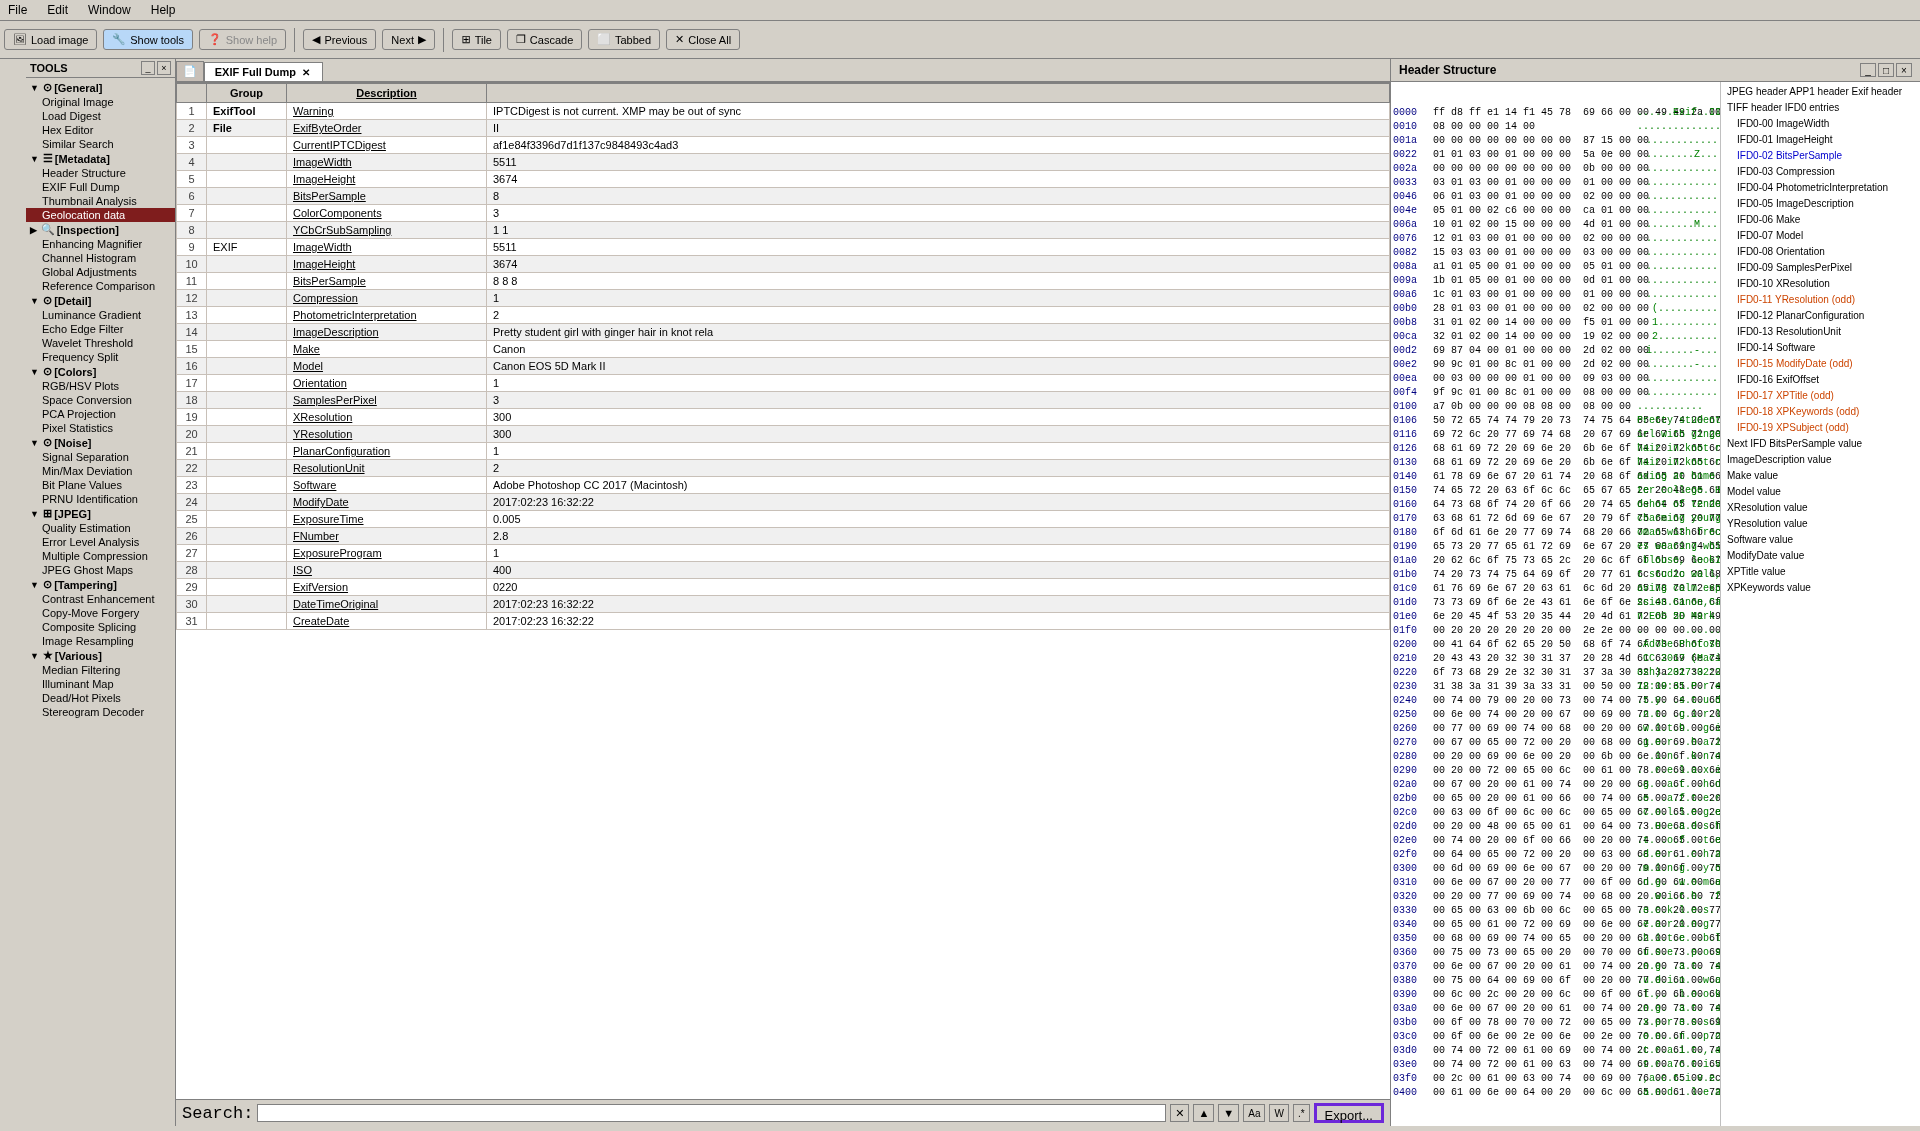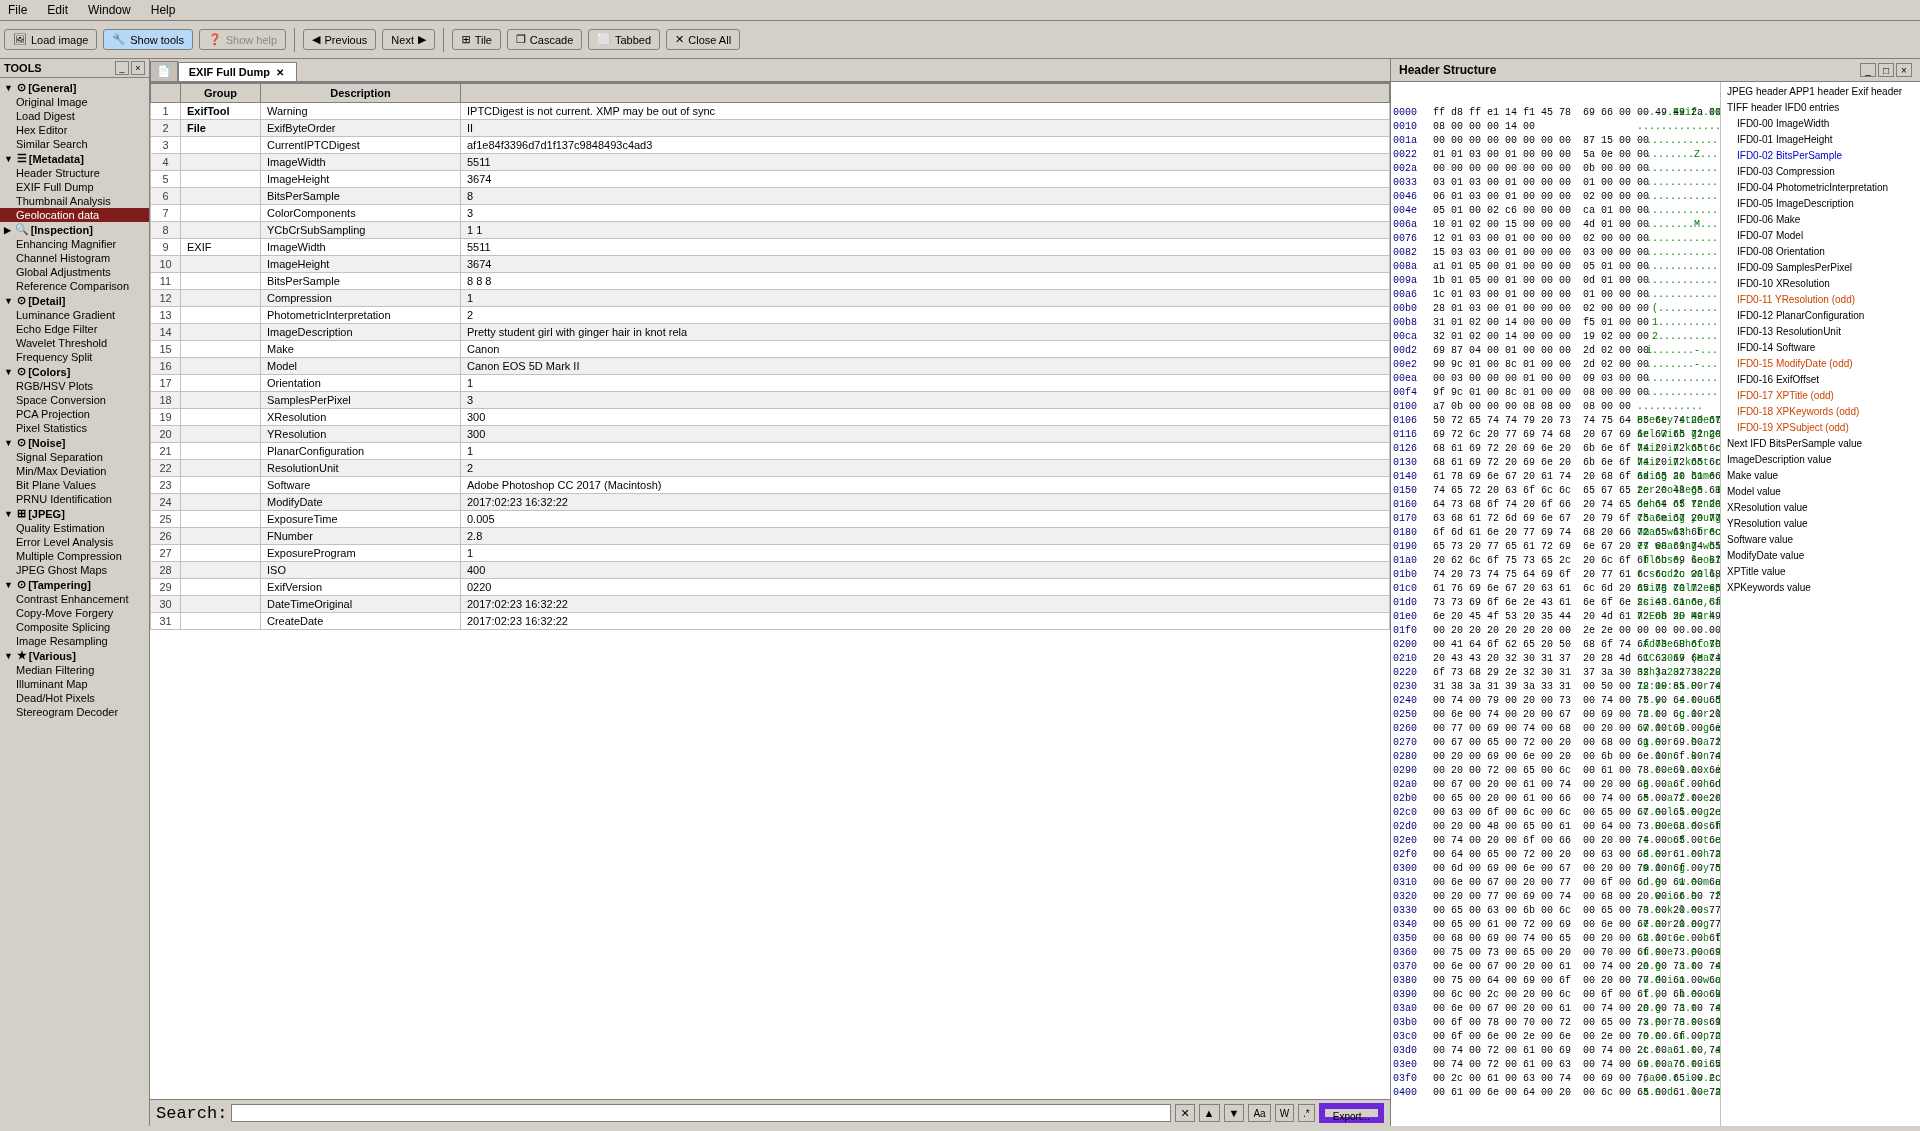--- a/index.html
+++ b/index.html
@@ -9,21 +9,21 @@
     #menu-bar { background: #d4d0c8; border-bottom: 1px solid #808080; padding: 2px 4px; display: flex; gap: 12px; font-size: 12px; }
     #menu-bar span { cursor: pointer; padding: 1px 4px; }
 
     
     #toolbar { background: #d4d0c8; border-bottom: 1px solid #808080; padding: 3px 4px; display: flex; align-items: center; gap: 6px; height: 38px; }
     .toolbar-btn { background: #d4d0c8; border: 1px solid #808080; border-radius: 3px; padding: 3px 8px; cursor: pointer; display: flex; align-items: center; gap: 4px; font-size: 11px; white-space: nowrap; }
     .toolbar-btn.active { background: #b8d8f8; }
     .toolbar-separator { width: 1px; height: 24px; background: #808080; margin: 0 2px; }
 
     
-    #main-layout { display: flex; height: calc(100vh - 64px); }
+    #main-layout { display: flex; height: calc(100vh - 64px); padding-left: 26px; }
 
     
     #left-panel { width: 150px; background: #d4d0c8; border-right: 1px solid #808080; display: flex; flex-direction: column; flex-shrink: 0; }
     #tools-header { background: #d4d0c8; border-bottom: 1px solid #808080; padding: 2px 4px; display: flex; align-items: center; justify-content: space-between; }
     #tools-header span { font-size: 11px; font-weight: bold; }
     #tools-header-btns { display: flex; gap: 2px; }
     #tools-header-btns button { width: 14px; height: 14px; font-size: 9px; cursor: pointer; background: #d4d0c8; border: 1px solid #808080; display: flex; align-items: center; justify-content: center; padding: 0; }
     #tools-tree { overflow-y: auto; flex: 1; padding: 2px 0; }
     .tree-item { padding: 1px 4px; cursor: pointer; white-space: nowrap; overflow: hidden; text-overflow: ellipsis; display: flex; align-items: center; gap: 2px; font-size: 11px; }
     .tree-item.selected { background: #7f1d1d; color: white; }
@@ -41,30 +41,30 @@
 
     
     #exif-panel { height: 100%; display: flex; flex-direction: column; }
     #exif-table-container { flex: 1; overflow-y: auto; }
     table.exif-table { width: 100%; border-collapse: collapse; font-size: 11px; }
     table.exif-table th { background: #d4d0c8; border: 1px solid #808080; padding: 3px 6px; font-weight: bold; text-align: center; position: sticky; top: 0; z-index: 1; }
     table.exif-table td { border: 1px solid #c8c0b8; padding: 2px 6px; vertical-align: top; }
     table.exif-table tr:nth-child(even) td { background: #f0f0f0; }
     .row-num { width: 30px; text-align: center; color: #404040; }
     .col-group { width: 80px; }
-    .col-desc { width: 200px; }
+    .col-desc { width: 200px; text-decoration: underline; }
     .col-val { }
 
     
     #exif-search-bar { display: flex; align-items: center; gap: 4px; padding: 3px 6px; border-top: 1px solid #808080; background: #d4d0c8; }
     #exif-search-bar label { font-size: 17px; font-family: Liberation Mono, monospace; }
     #exif-search-input { flex: 1; height: 18px; font-size: 11px; border: 1px solid #808080; padding: 1px 3px; }
     .search-btn { background: #d4d0c8; border: 1px solid #808080; cursor: pointer; padding: 1px 4px; font-size: 11px; height: 18px; }
     .search-opt { background: #d4d0c8; border: 1px solid #808080; cursor: pointer; padding: 1px 4px; font-size: 10px; height: 18px; }
-    #exif-export-btn { background: #d4d0c8; border: 6px solid #6d28d9; cursor: pointer; padding: 2px 8px; font-size: 10px; height: 20px; margin-left: auto; }
+    #exif-export-btn { background: #d4d0c8; border: 3px solid #6d28d9; cursor: pointer; padding: 2px 8px; font-size: 13px; height: 20px; margin-left: auto; }
 
     
     #right-panel { width: 530px; background: #d4d0c8; border-left: 1px solid #808080; display: flex; flex-direction: column; flex-shrink: 0; }
     #right-panel-header { background: #d4d0c8; border-bottom: 1px solid #808080; padding: 4px 8px; display: flex; align-items: center; justify-content: space-between; font-size: 12px; font-weight: bold; }
     #right-panel-header-btns { display: flex; gap: 2px; }
     #right-panel-header-btns button { width: 16px; height: 14px; font-size: 10px; cursor: pointer; background: #d4d0c8; border: 1px solid #808080; padding: 0; }
     #right-content { flex: 1; display: flex; overflow: hidden; font-size: 11px; }
     #hex-pane { flex: 1; overflow-y: auto; font-family: 'Courier New', monospace; font-size: 10px; padding: 2px; background: #ffffff; white-space: pre; }
     #struct-pane { width: 200px; overflow-y: auto; background: #ffffff; border-left: 1px solid #c0c0c0; font-size: 10px; padding: 2px; }
     .hex-row { display: flex; gap: 4px; line-height: 14px; }

